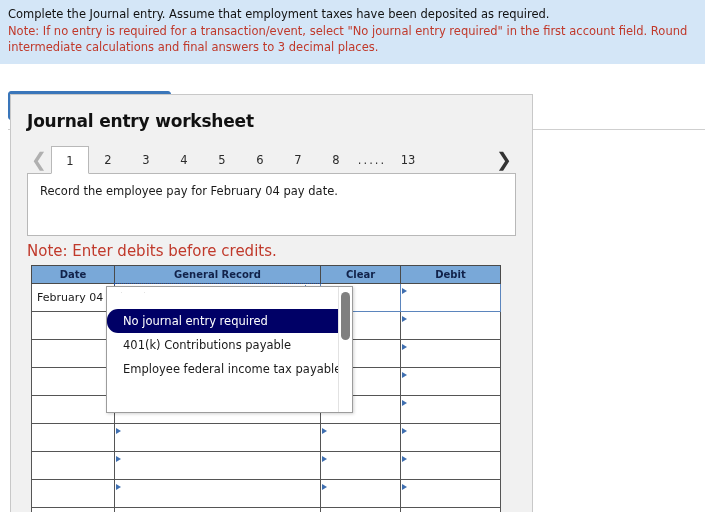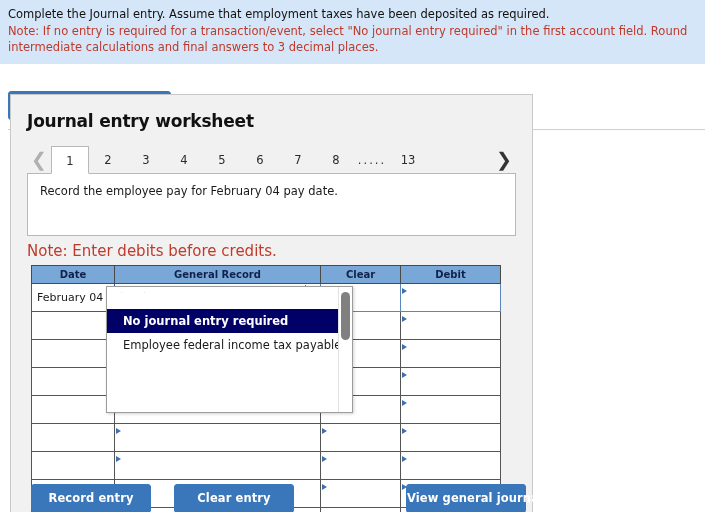--- a/index.html
+++ b/index.html
@@ -252,21 +252,22 @@
     line-height: 24px;
     padding-left: 16px;
     font-size: 11.5px;
     color: #1a1a1a;
     cursor: pointer;
     white-space: nowrap;
   }
   .dd-item.selected {
     background: #000066;
     color: #ffffff;
-    font-weight: bold;
+    font-weight: normal;
+    border-radius: 11px;
   }
   .dd-scrollbar {
     position: absolute;
     right: 0;
     top: 0;
     width: 13px;
     height: 100%;
     background: #ffffff;
     border-left: 1px solid #e2e2e2;
   }
@@ -451,29 +452,23 @@
               <span class="marker"></span>
             </td>
         </tr>
       </tbody>
     </table>
 
     <div class="dropdown">
       <div class="dd-notch"></div>
       <div class="dd-items">
         <div class="dd-item selected">No journal entry required</div>
+        <div class="dd-item">401(k) Contributions payable</div>
         <div class="dd-item">Employee federal income tax payable</div>
       </div>
       <div class="dd-scrollbar">
         <div class="dd-thumb"></div>
       </div>
     </div>
   </div>
 
-  <div class="actions">
-    <div class="btn-blue">Record entry</div>
-    <div class="spacer-lg"></div>
-    <div class="btn-blue">Clear entry</div>
-    <div class="spacer-fill"></div>
-    <div class="btn-blue">View general journal</div>
-  </div>
 
 </div>
 
 </body></html>

